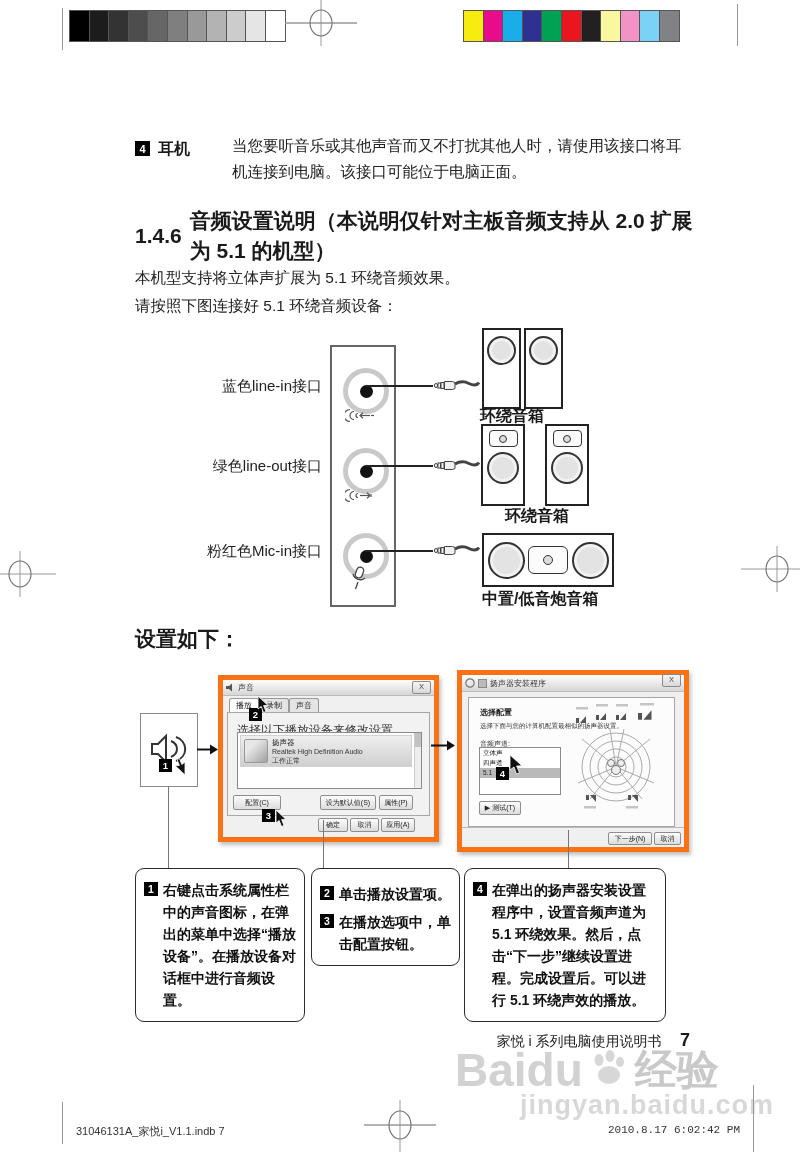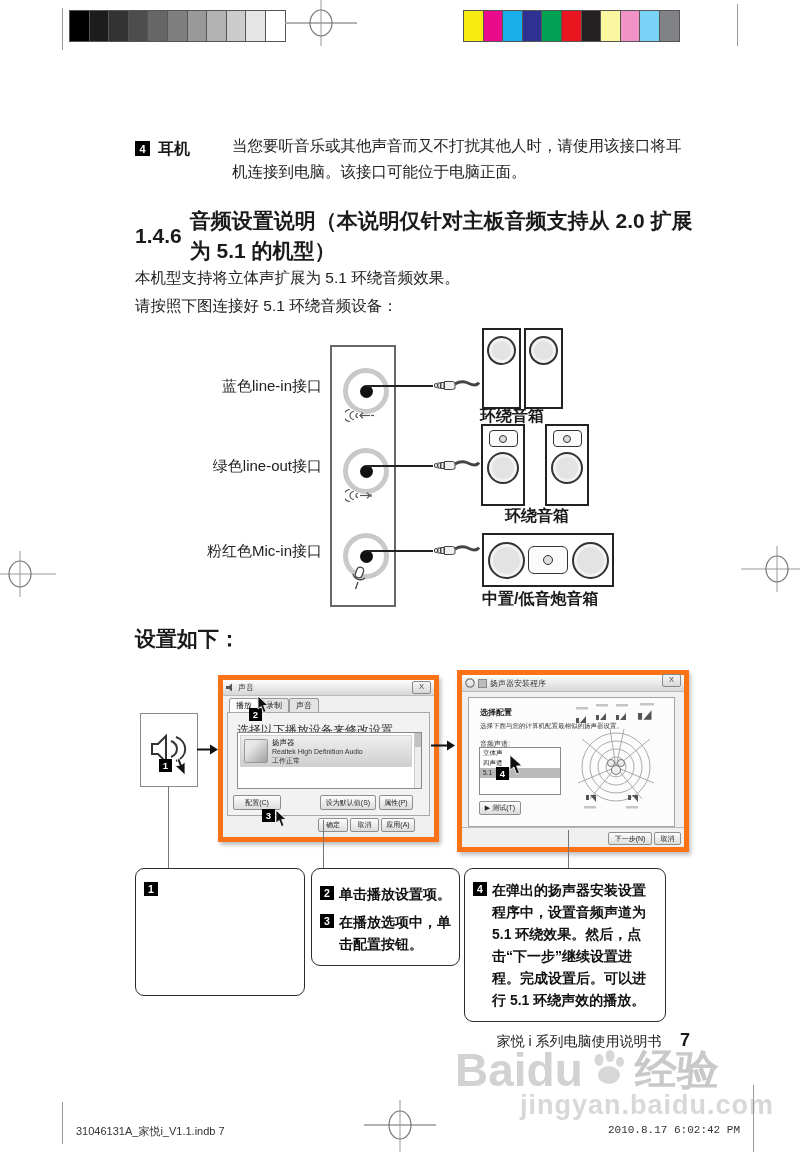--- a/index.html
+++ b/index.html
@@ -379,20 +379,21 @@
     </svg>
     <div style="position:absolute;left:0px;top:152px;width:222px;border-top:1px solid #bbb;"></div>
     <div class="winbtn" style="position:absolute;left:146px;top:157px;width:42px;height:11px;">下一步(N)</div>
     <div class="winbtn" style="position:absolute;left:192px;top:157px;width:25px;height:11px;">取消</div>
   </div>
   <div class="abs vline" style="left:568px;top:830px;height:38px;"></div>
 
   <div class="abs stepbox" style="left:135px;top:868px;width:152px;min-height:106px;">
     <div class="steprow">
       <span class="stepnum">1</span>
+      <span class="steptext">右键点击系统属性栏中的声音图标，在弹出的菜单中选择“播放设备”。在播放设备对话框中进行音频设置。</span>
     </div>
   </div>
   <div class="abs stepbox" style="left:311px;top:868px;width:131px;min-height:75px;">
     <div class="steprow" style="margin-top:4px;">
       <span class="stepnum">2</span>
       <span class="steptext">单击播放设置项。</span>
     </div>
     <div class="steprow" style="margin-top:6px;">
       <span class="stepnum">3</span>
       <span class="steptext">在播放选项中，单击配置按钮。</span>

